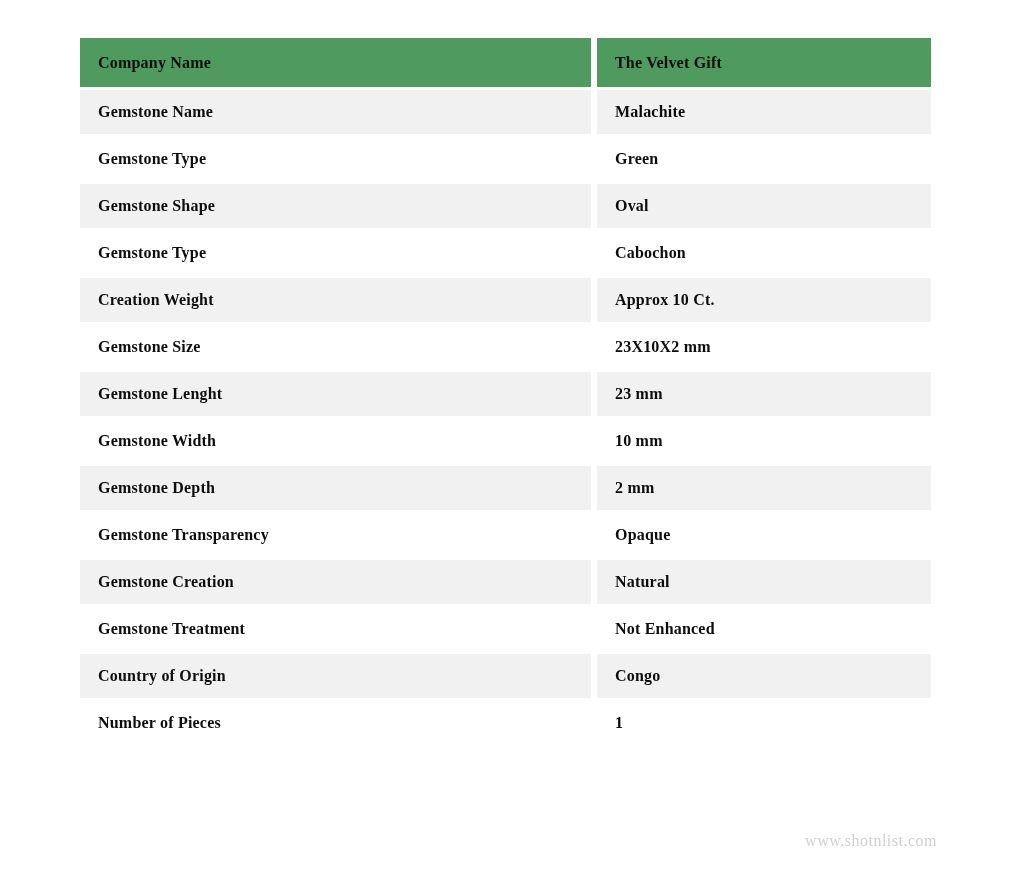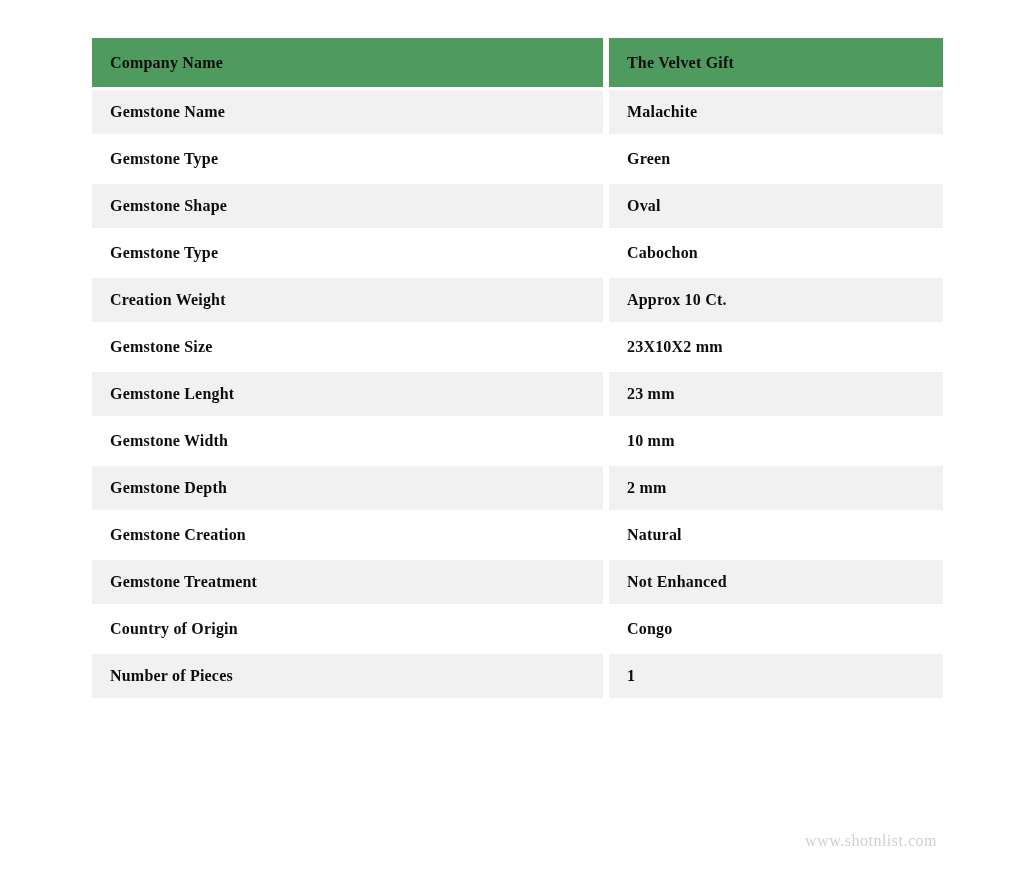--- a/index.html
+++ b/index.html
@@ -5,21 +5,21 @@
   * { margin: 0; padding: 0; box-sizing: border-box; }
   html, body {
     width: 1024px; height: 882px;
     background: #ffffff;
     font-family: "Liberation Serif", serif;
     overflow: hidden;
     position: relative;
   }
   .spec-table {
     position: absolute;
-    left: 92px;
+    left: 80px;
     top: 38px;
     width: 851px;
   }
   .row {
     display: flex;
     height: 44px;
     margin-bottom: 3px;
   }
   .cell {
     display: flex;
@@ -93,20 +93,24 @@
     </div>
     <div class="row">
       <div class="cell label-cell">Gemstone Width</div>
       <div class="cell value-cell">10 mm</div>
     </div>
     <div class="row">
       <div class="cell label-cell">Gemstone Depth</div>
       <div class="cell value-cell">2 mm</div>
     </div>
     <div class="row">
+      <div class="cell label-cell">Gemstone Transparency</div>
+      <div class="cell value-cell">Opaque</div>
+    </div>
+    <div class="row">
       <div class="cell label-cell">Gemstone Creation</div>
       <div class="cell value-cell">Natural</div>
     </div>
     <div class="row">
       <div class="cell label-cell">Gemstone Treatment</div>
       <div class="cell value-cell">Not Enhanced</div>
     </div>
     <div class="row">
       <div class="cell label-cell">Country of Origin</div>
       <div class="cell value-cell">Congo</div>

